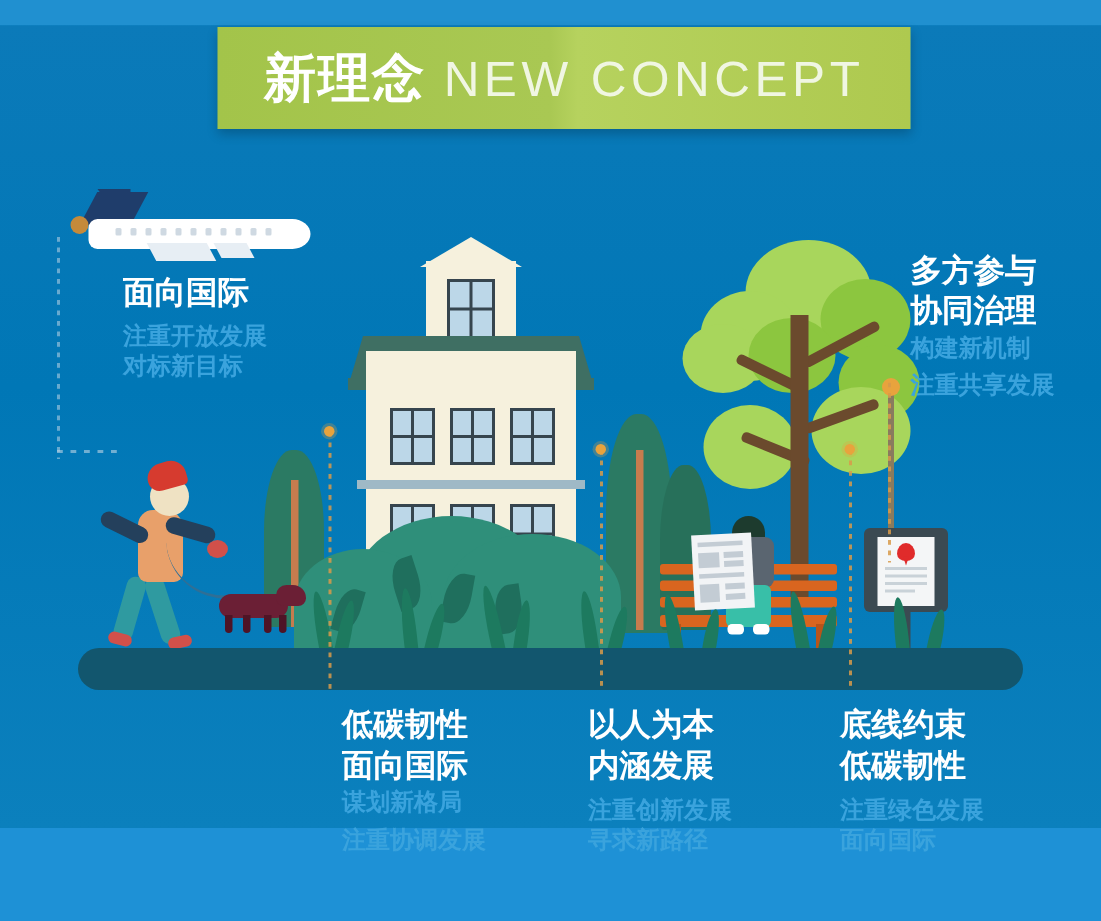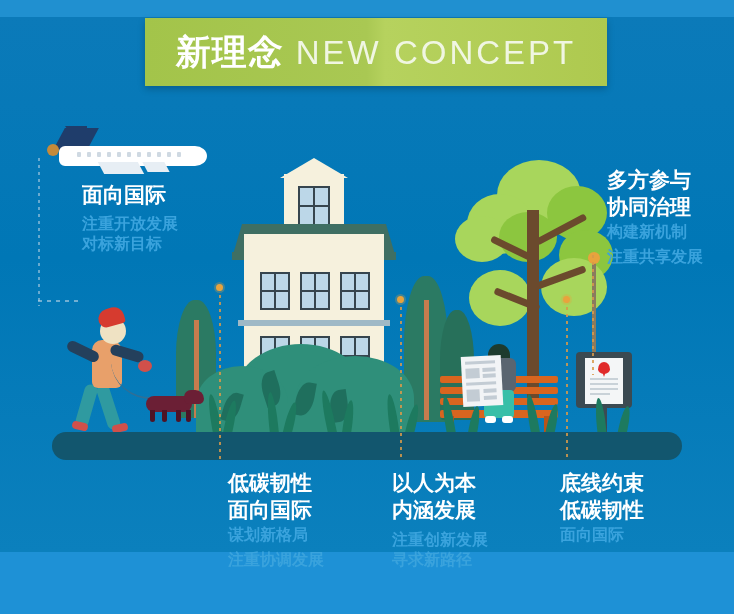--- a/index.html
+++ b/index.html
@@ -379,16 +379,17 @@
   <div class="label" id="lbl-people">
     <div class="ttl">以人为本</div>
     <div class="ttl">内涵发展</div>
     <div class="sub">注重创新发展</div>
     <div class="sub" style="margin-top:0">寻求新路径</div>
   </div>
 
   <div class="label" id="lbl-green">
     <div class="ttl">底线约束</div>
     <div class="ttl">低碳韧性</div>
+    <div class="sub">注重绿色发展</div>
     <div class="sub" style="margin-top:0">面向国际</div>
   </div>
 
 </div>
 
 </body></html>

